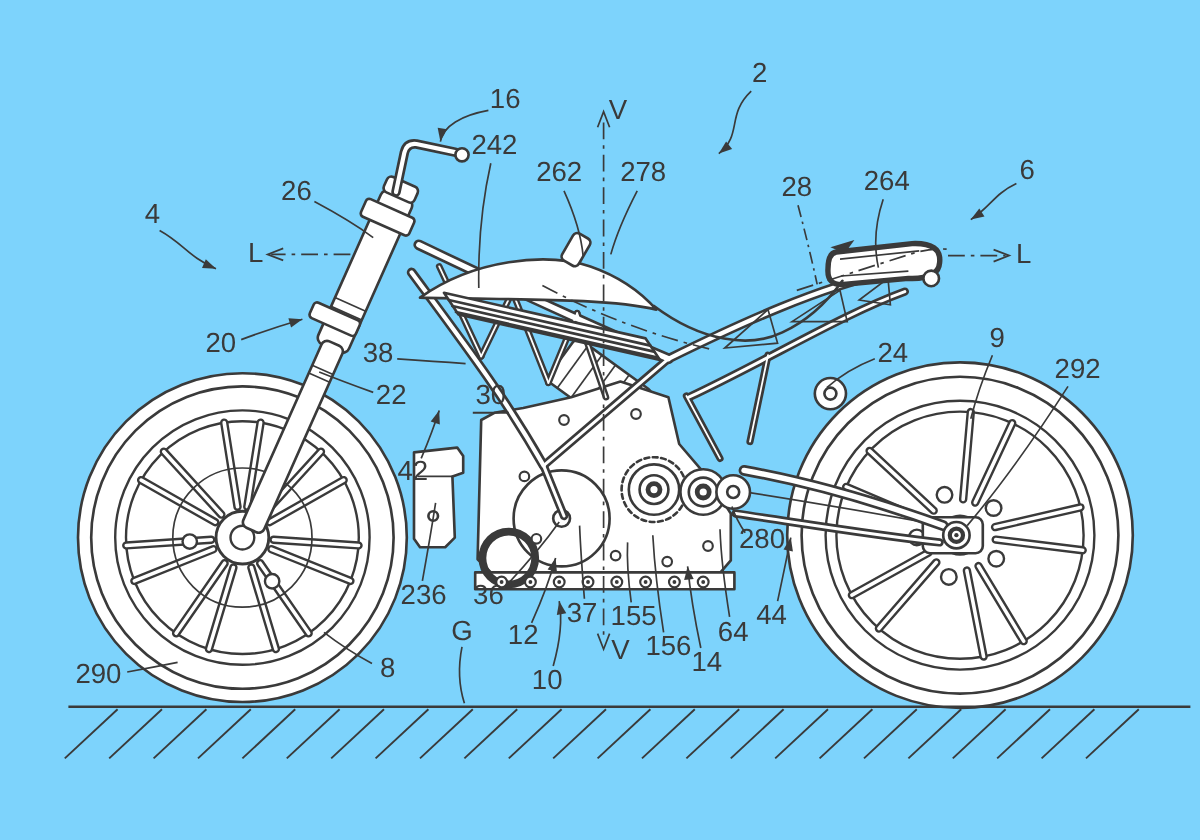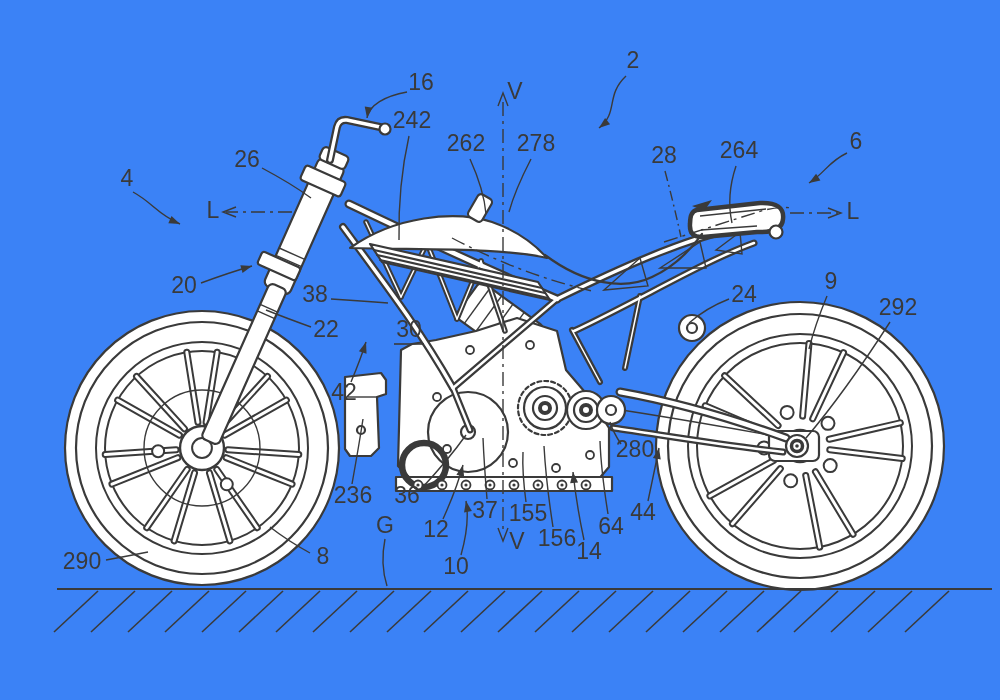--- a/index.html
+++ b/index.html
@@ -1,16 +1,16 @@
 <!DOCTYPE html>
 <html><head>
 <meta charset="utf-8">
 <style>
   html,body{margin:0;padding:0;background:#ffffff;}
-  .stage{position:relative;width:1000px;height:700px;background:#3b82f6;overflow:hidden;}
+  .stage{position:relative;width:1000px;height:700px;background:#7dd3fc;overflow:hidden;}
   svg{position:absolute;left:0;top:0;}
   svg *{vector-effect:non-scaling-stroke;}
   .part{fill:#ffffff;stroke:#3a3a3a;stroke-width:2.2;stroke-linejoin:round;}
   .thin{fill:none;stroke:#3a3a3a;stroke-width:1.4;}
   .med{fill:none;stroke:#3a3a3a;stroke-width:2.2;stroke-linecap:round;}
   .dashdot{fill:none;stroke:#3a3a3a;stroke-width:1.4;stroke-dasharray:14 5 3 5;}
   .ref{font-family:"Liberation Sans","DejaVu Sans",sans-serif;font-size:23px;fill:#3a3a3a;}
 </style>
 </head>
 <body>

